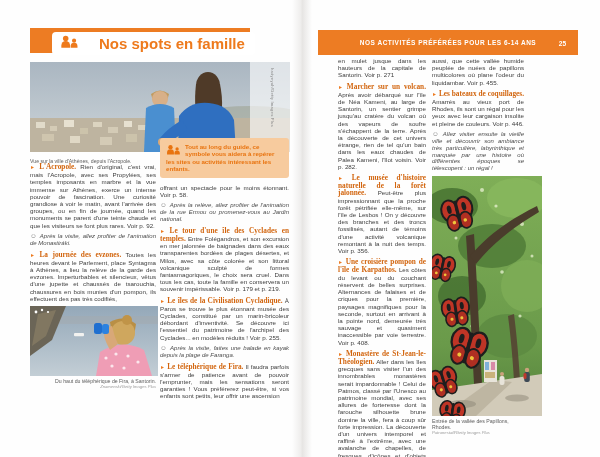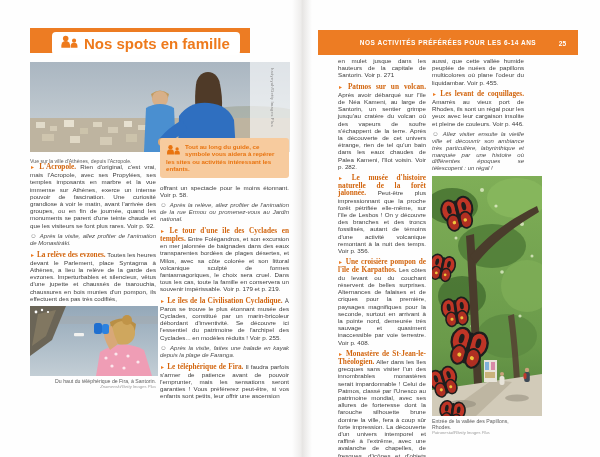--- a/index.html
+++ b/index.html
@@ -9,21 +9,21 @@
     background:#ffffff;font-family:"Liberation Sans",sans-serif;
     -webkit-font-smoothing:antialiased;
   }
   .stage{position:absolute;inset:0;background:#fefefe;}
   .gutter{position:absolute;left:292px;top:0;width:20px;height:457px;
     background:linear-gradient(90deg,rgba(0,0,0,0) 0%,rgba(110,100,90,.10) 42%,rgba(110,100,90,.16) 52%,rgba(0,0,0,0) 100%);}
 
   
   .lp-header-bar{position:absolute;left:30px;top:28px;width:220px;height:25px;background:#ed7c23;}
   .lp-header-label{position:absolute;left:52px;top:32px;height:23px;background:#fff;border-radius:4px;
-    display:flex;align-items:center;gap:5px;padding:0 10px 0 8px;}
+    display:flex;align-items:center;gap:20px;padding:0 10px 0 8px;}
   .lp-header-title{font-size:15px;font-weight:bold;color:#ee7a1c;white-space:nowrap;}
   .rp-header-bar{position:absolute;left:318px;top:30px;width:260px;height:25px;background:#ed7c23;
     display:flex;align-items:center;justify-content:center;}
   .rp-header-title{font-size:6.5px;font-weight:bold;color:#fff;letter-spacing:.5px;}
   .rp-page-num{position:absolute;right:12px;top:50%;transform:translateY(-50%);font-size:6.5px;font-weight:bold;color:#fff;}
 
   
   .col{position:absolute;font-size:6.2px;line-height:7.2px;color:#3c3c3c;text-align:justify;}
   #lp-col1{left:30px;top:154px;width:126px;}
   #lp-col2{left:160px;top:138px;width:129px;}
@@ -116,21 +116,21 @@
       <p style="margin-bottom:5px;height:4px;"></p>
       <p>
         <span class="h"><span class="arrow">►</span> <span>L'Acropole.</span></span>
         <span>Rien d'original, c'est vrai, mais l'Acropole, avec ses Propylées, ses temples imposants en marbre et la vue immense sur Athènes, exerce un intense pouvoir de fascination. Une curiosité grandiose à voir le matin, avant l'arrivée des groupes, ou en fin de journée, quand les monuments se parent d'une teinte chaude et que les visiteurs se font plus rares. Voir p. 92.</span>
       </p>
       <p class="tip">
         <span class="tip-ico">☺</span>
         <span>Après la visite, allez profiter de l'animation de Monastiráki.</span>
       </p>
       <p>
-        <span class="h"><span class="arrow">►</span> <span>La relève des evzones.</span></span>
+        <span class="h"><span class="arrow">►</span> <span>La journée des evzones.</span></span>
         <span>Toutes les heures devant le Parlement, place Syntagma à Athènes, a lieu la relève de la garde des evzones. Imperturbables et silencieux, vêtus d'une jupette et chaussés de tsarouchia, chaussures en bois munies d'un pompon, ils effectuent des pas très codifiés,</span>
       </p>
 
       <div class="photo" id="photo-fira">
         <svg width="128" height="70" viewBox="0 0 128 70">
           <defs>
             <linearGradient id="sea1" x1="0" y1="0" x2="0" y2="1">
               <stop offset="0" stop-color="#94a8b9"></stop>
                 <stop offset="1" stop-color="#c3ced5"></stop>
             </linearGradient>
@@ -204,42 +204,42 @@
   <div>
 
     <div class="rp-header-bar">
       <span class="rp-header-title">NOS ACTIVITÉS PRÉFÉRÉES POUR LES 6-14 ANS</span>
       <span class="rp-page-num">25</span>
     </div>
 
     <div class="col" id="rp-col1">
       <p>en mulet jusque dans les hauteurs de la capitale de Santorin. Voir p. 271</p>
       <p>
-        <span class="h"><span class="arrow">►</span> <span>Patmos sur un volcan.</span></span>
+        <span class="h"><span class="arrow">►</span> <span>Marcher sur un volcan.</span></span>
         <span>Après avoir débarqué sur l'île de Néa Kameni, au large de Santorin, un sentier grimpe jusqu'au cratère du volcan où des vapeurs de soufre s'échappent de la terre. Après la découverte de cet univers étrange, rien de tel qu'un bain dans les eaux chaudes de Palea Kameni, l'îlot voisin. Voir p. 282.</span>
       </p>
       <p>
         <span class="h"><span class="arrow">►</span> <span>Le musée d'histoire naturelle de la forêt jalonnée.</span></span>
         <span>Peut-être plus impressionnant que la proche forêt pétrifiée elle-même, sur l'île de Lesbos ! On y découvre des branches et des troncs fossilisés, autant de témoins d'une activité volcanique remontant à la nuit des temps. Voir p. 356.</span>
       </p>
       <p>
         <span class="h"><span class="arrow">►</span> <span>Une croisière pompon de l'île de Karpathos.</span></span>
         <span>Les côtes du levant ou du couchant réservent de belles surprises. Alternances de falaises et de criques pour la première, paysages magnifiques pour la seconde, surtout en arrivant à la pointe nord, demeurée très sauvage et quasiment inaccessible par voie terrestre. Voir p. 408.</span>
       </p>
       <p>
         <span class="h"><span class="arrow">►</span> <span>Monastère de St-Jean-le-Théologien.</span></span>
         <span>Aller dans les îles grecques sans visiter l'un des innombrables monastères serait impardonnable ! Celui de Patmos, classé par l'Unesco au patrimoine mondial, avec ses allures de forteresse dont la farouche silhouette brune domine la ville, fera à coup sûr forte impression. La découverte d'un univers intemporel et raffiné à l'extrême, avec une avalanche de chapelles, de fresques, d'icônes et d'objets sacrés, le tout nimbé des parfums de cire et d'encens. Voir p. 429.</span>
       </p>
 
     </div>
 
     <div class="col" id="rp-col2">
       <p>aussi, que cette vallée humide peuplée de nuées de papillons multicolores où plane l'odeur du liquidambar. Voir p. 455.</p>
       <p>
-        <span class="h"><span class="arrow">►</span> <span>Les levant de coquillages.</span></span>
+        <span class="h"><span class="arrow">►</span> <span>Les bateaux de coquillages.</span></span>
         <span>Amarrés au vieux port de Rhodes, ils sont un régal pour les yeux avec leur cargaison insolite et pleine de couleurs. Voir p. 446.</span>
       </p>
       <p class="tip">
         <span class="tip-ico">☺</span>
         <span>Allez visiter ensuite la vieille ville et découvrir son ambiance très particulière, labyrinthique et marquée par une histoire où différentes époques se télescopent : un régal !</span>
       </p>
 
       <div class="photo" id="photo-butterflies">
         <svg width="110" height="240" viewBox="0 0 110 240">
           <defs>

